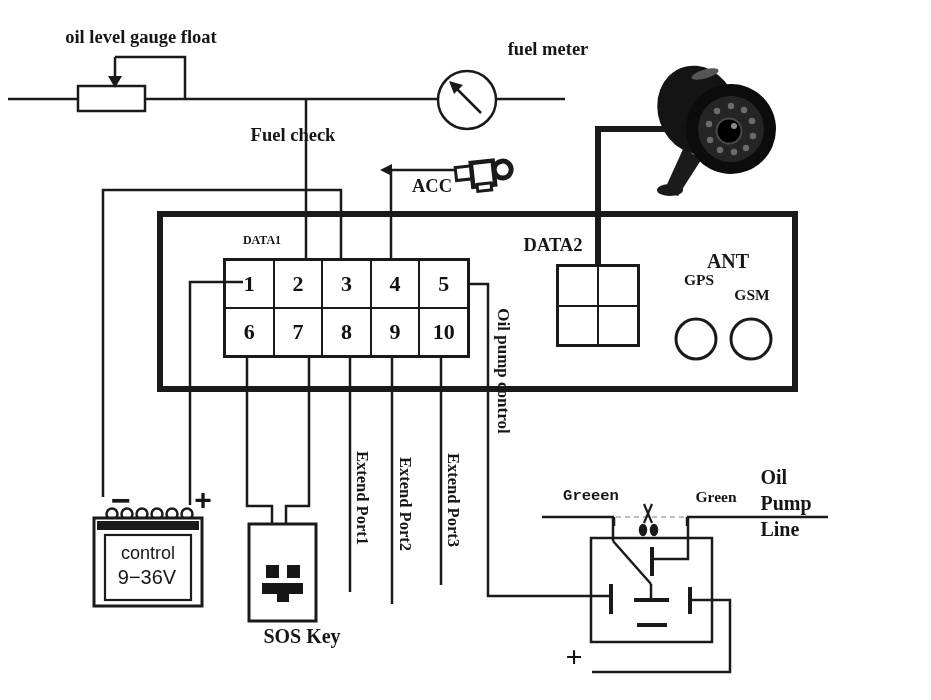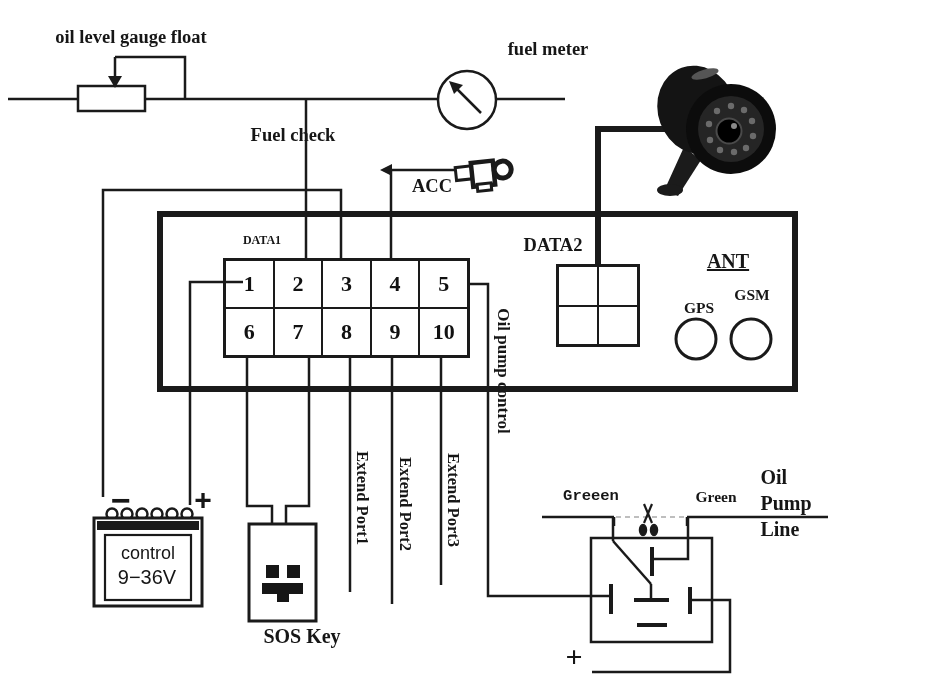--- a/index.html
+++ b/index.html
@@ -185,29 +185,29 @@
     <div class="cell">10</div>
   </div>
 
   <div class="conn" style="left:556px; top:264px; width:84px; height:83px; grid-template-columns:repeat(2,1fr); grid-template-rows:repeat(2,1fr);">
     <div class="cell"></div>
     <div class="cell"></div>
     <div class="cell"></div>
     <div class="cell"></div>
   </div>
 
-  <div class="lbl" style="left:131px; top:37px; font-size:18.5px;">oil level gauge float</div>
+  <div class="lbl" style="left:141px; top:37px; font-size:18.5px;">oil level gauge float</div>
   <div class="lbl" style="left:500px; top:49px; font-size:18.5px;margin-left:48px;">fuel meter</div>
   <div class="lbl" style="left:293px; top:135px; font-size:18.5px;">Fuel check</div>
   <div class="lbl" style="left:432px; top:186px; font-size:18.5px;">ACC</div>
 
   <div class="lbl" style="left:262px; top:240px; font-size:12px;">DATA1</div>
   <div class="lbl" style="left:553px; top:245px; font-size:18.5px;">DATA2</div>
-  <div class="lbl" style="left:728px; top:261px; font-size:20px;text-decoration:underline;">ANT</div>
-  <div class="lbl" style="left:699px; top:308px; font-size:15.5px;">GPS</div>
+  <div class="lbl" style="left:728px; top:261px; font-size:20px;">ANT</div>
+  <div class="lbl" style="left:699px; top:280px; font-size:15.5px;">GPS</div>
   <div class="lbl" style="left:752px; top:295px; font-size:15.5px;">GSM</div>
 
   <div class="vlbl" style="left:503px; top:371px; font-size:17px;">Oil pump control</div>
   <div class="vlbl" style="left:362px; top:498px; font-size:16.5px;">Extend Port1</div>
   <div class="vlbl" style="left:405px; top:504px; font-size:16.5px;">Extend Port2</div>
   <div class="vlbl" style="left:453px; top:500px; font-size:16.5px;">Extend Port3</div>
 
   <div class="lbl sans" style="left:121px; top:500px; font-size:34px; font-weight:bold;">−</div>
   <div class="lbl sans" style="left:203px; top:500px; font-size:30px; font-weight:bold;">+</div>
   <div class="lbl sans" style="left:148px; top:553px; font-size:18px;">control</div>

